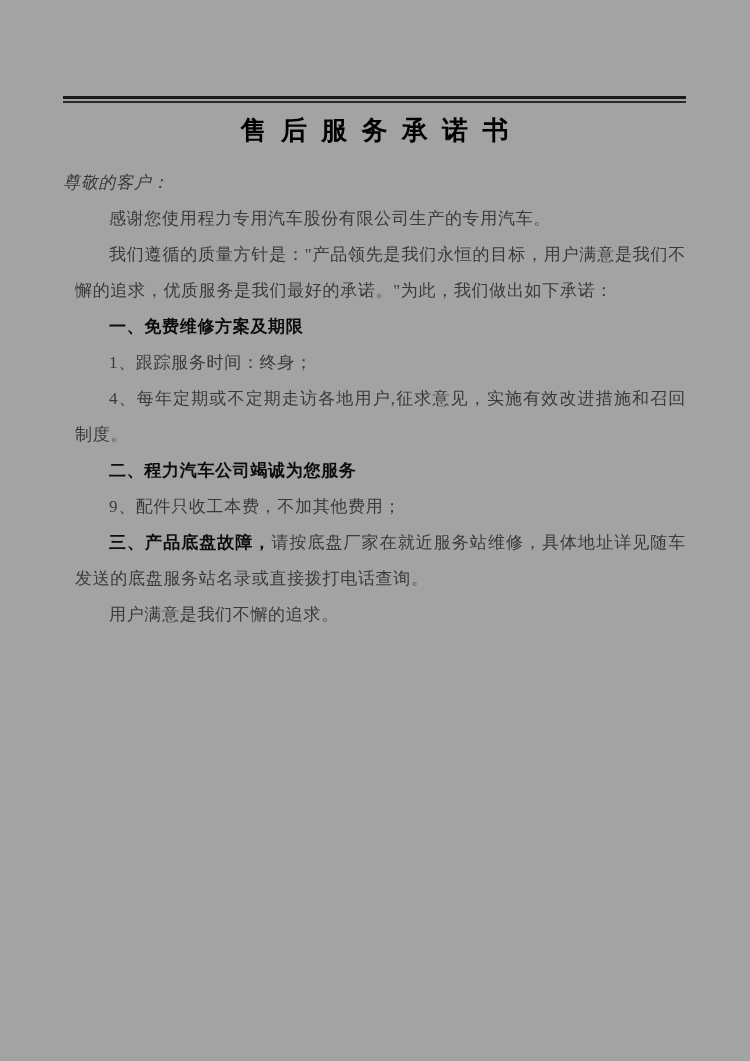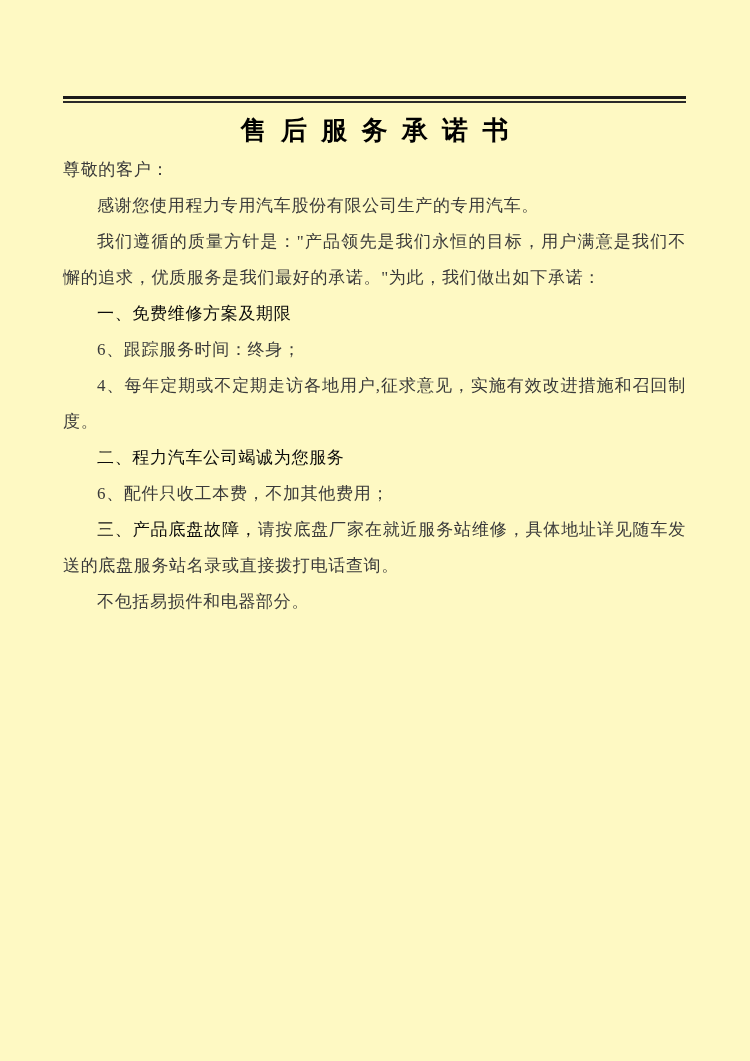--- a/index.html
+++ b/index.html
@@ -4,21 +4,21 @@
 <style>
   html, body {
     margin: 0;
     padding: 0;
     background: #ffffff;
   }
   .page {
     position: relative;
     width: 750px;
     height: 1061px;
-    background: #fef9c3;
+    background: #a3a3a3;
     overflow: hidden;
     font-family: "Liberation Serif", "DejaVu Serif", serif;
   }
   .content {
     padding: 96px 64px 0 63px;
   }
   .double-rule {
     height: 2px;
     border-top: 3px solid #1b1b1b;
     border-bottom: 2px solid #2a2a2a;
@@ -36,31 +36,33 @@
   }
   p {
     margin: 0;
     font-size: 17px;
     line-height: 36px;
     color: #3a3a3a;
     letter-spacing: 0.04em;
     text-align: justify;
   }
   p.first {
-    margin-top: 3px;
+    margin-top: 16px;
+    font-style: italic;
   }
   .indent {
     text-indent: 2em;
+    margin-left: 12px;
   }
   .heading {
-    font-weight: normal;
+    font-weight: bold;
     color: #0c0c0c;
   }
   .bold-lead {
-    font-weight: normal;
+    font-weight: bold;
     color: #0c0c0c;
   }
 </style>
 </head>
 <body>
 
 <div class="page">
   <div class="content">
 
     <div class="double-rule"></div>
@@ -68,29 +70,29 @@
     <h1 class="doc-title">售后服务承诺书</h1>
 
     <p class="first">尊敬的客户：</p>
 
     <p class="indent">感谢您使用程力专用汽车股份有限公司生产的专用汽车。</p>
 
     <p class="indent">我们遵循的质量方针是："产品领先是我们永恒的目标，用户满意是我们不懈的追求，优质服务是我们最好的承诺。"为此，我们做出如下承诺：</p>
 
     <p class="indent heading">一、免费维修方案及期限</p>
 
-    <p class="indent">6、跟踪服务时间：终身；</p>
+    <p class="indent">1、跟踪服务时间：终身；</p>
 
 
 
     <p class="indent">4、每年定期或不定期走访各地用户,征求意见，实施有效改进措施和召回制度。</p>
 
     <p class="indent heading">二、程力汽车公司竭诚为您服务</p>
 
 
-    <p class="indent">6、配件只收工本费，不加其他费用；</p>
+    <p class="indent">9、配件只收工本费，不加其他费用；</p>
 
     <p class="indent"><span class="bold-lead">三、产品底盘故障，</span><span>请按底盘厂家在就近服务站维修，具体地址详见随车发送的底盘服务站名录或直接拨打电话查询。</span></p>
 
-    <p class="indent">不包括易损件和电器部分。</p>
+    <p class="indent">用户满意是我们不懈的追求。</p>
 
   </div>
 </div>
 
 </body></html>

